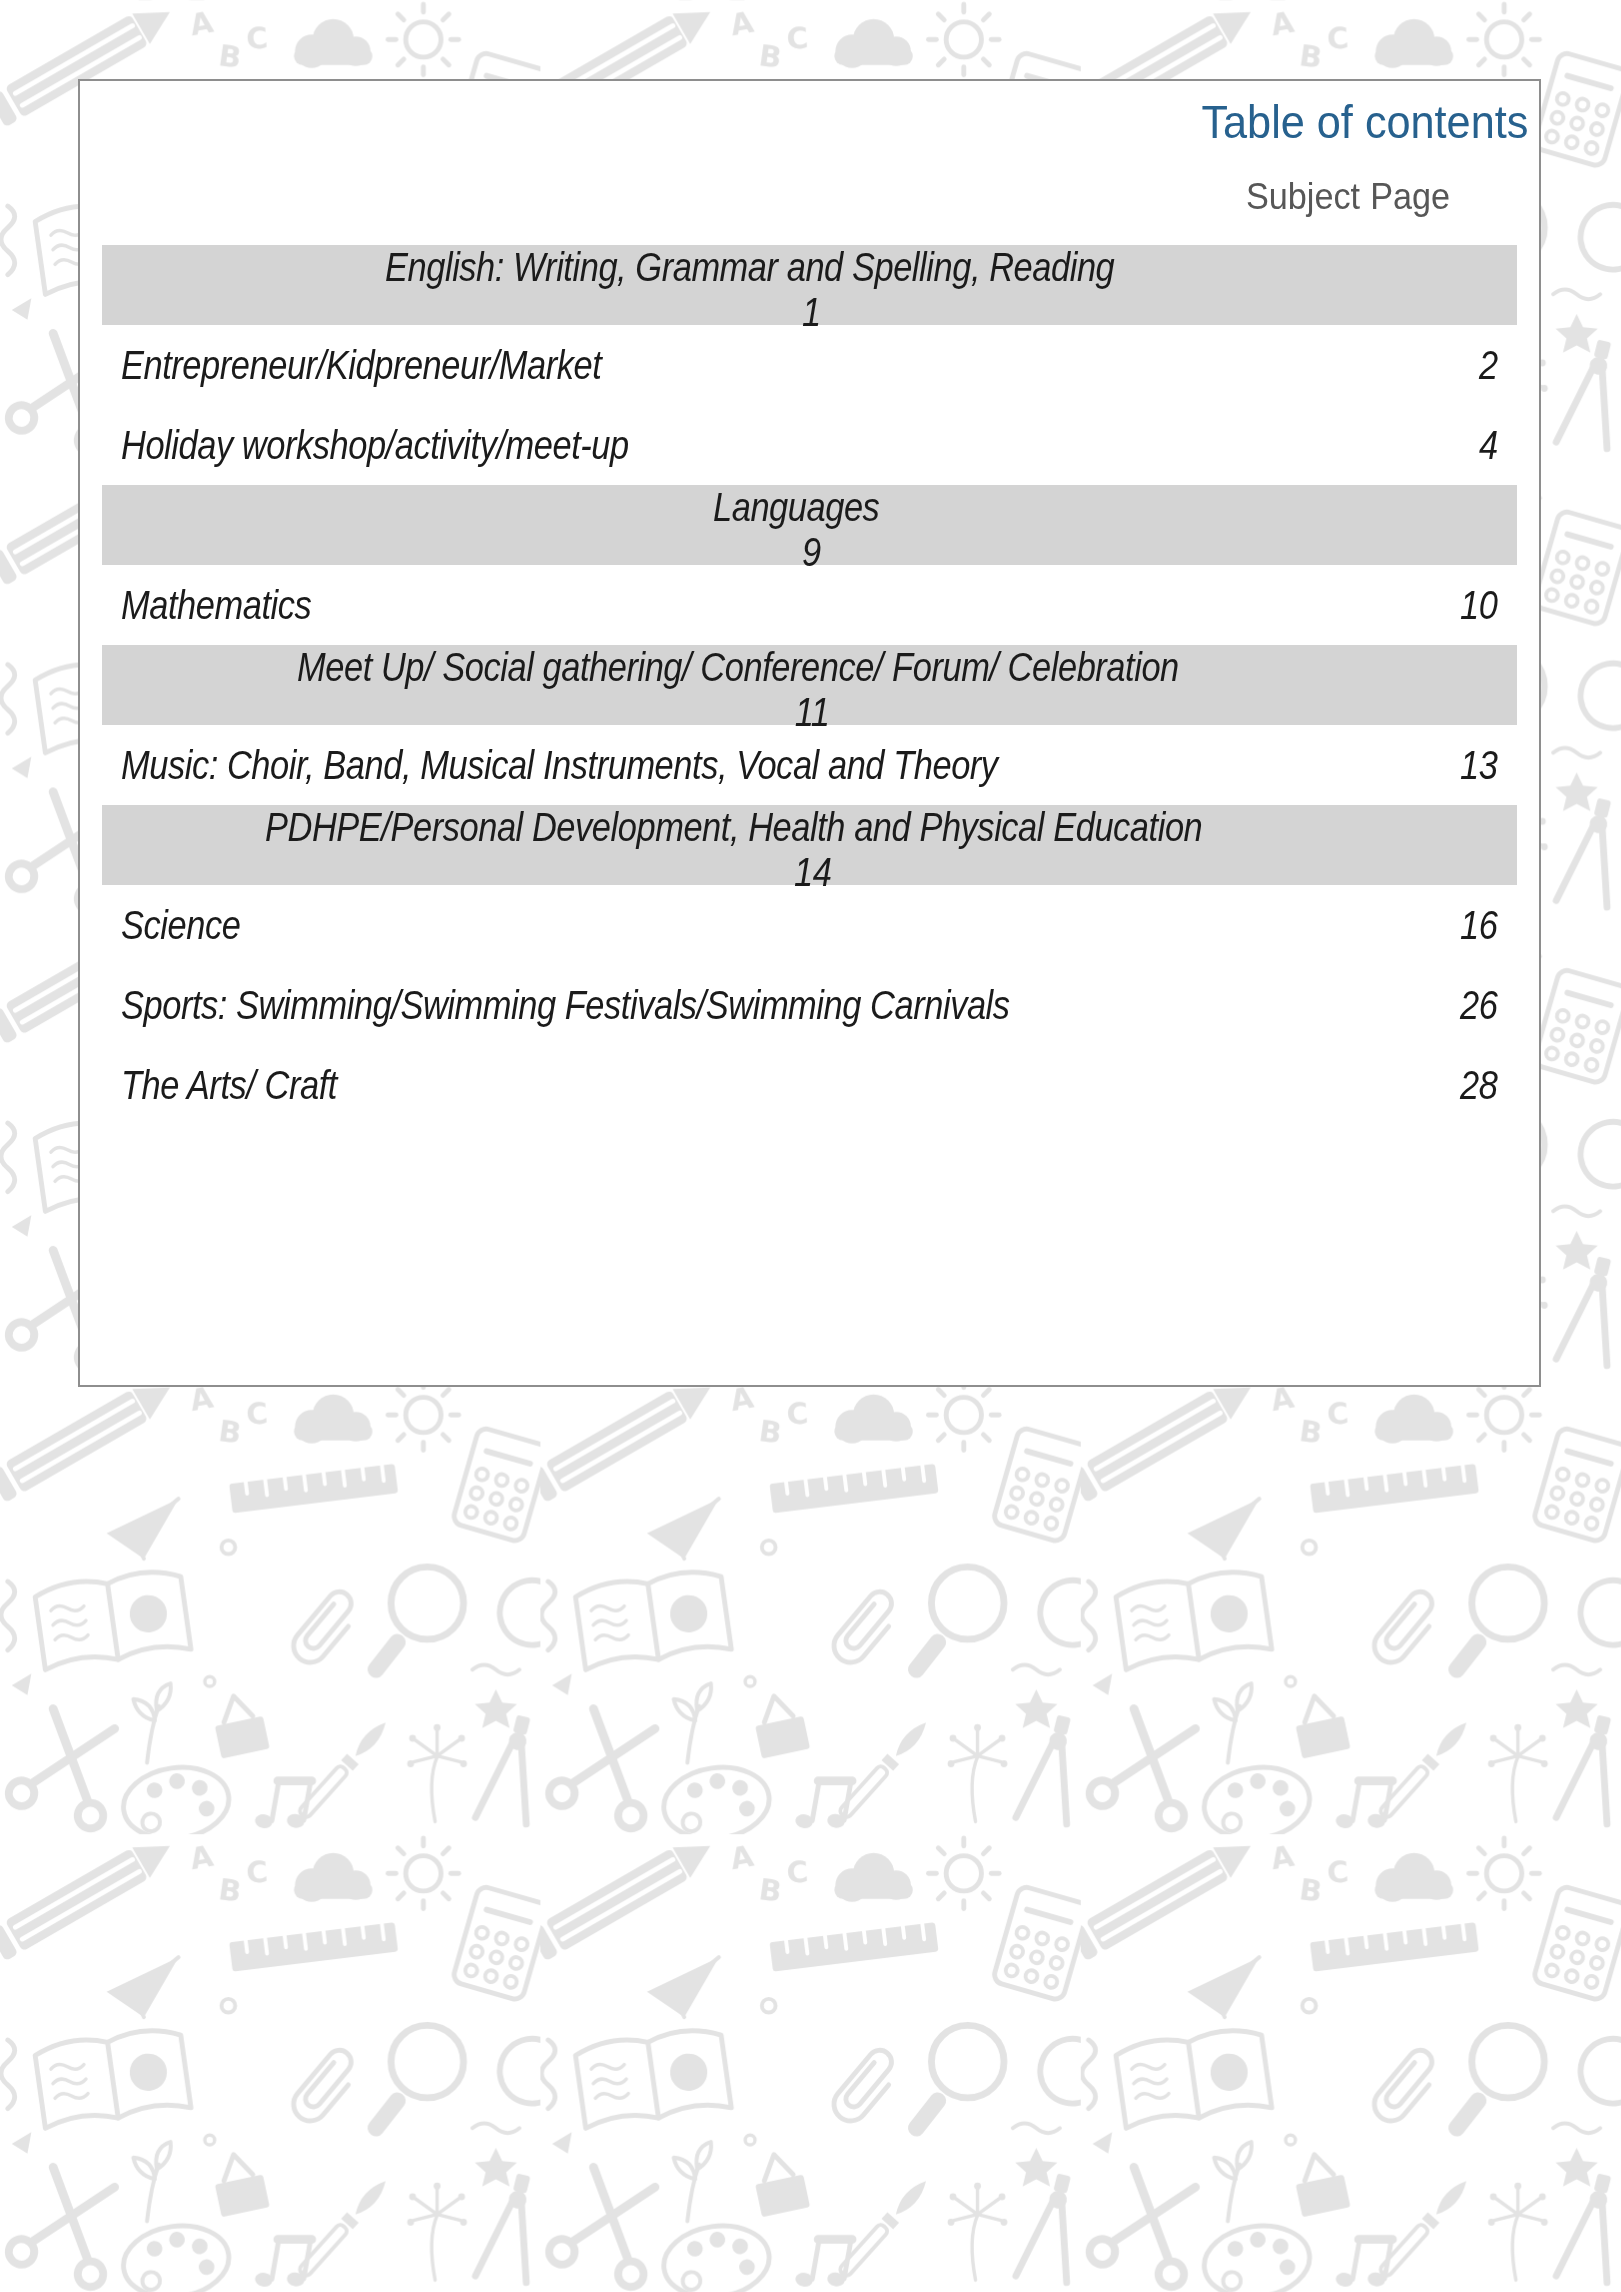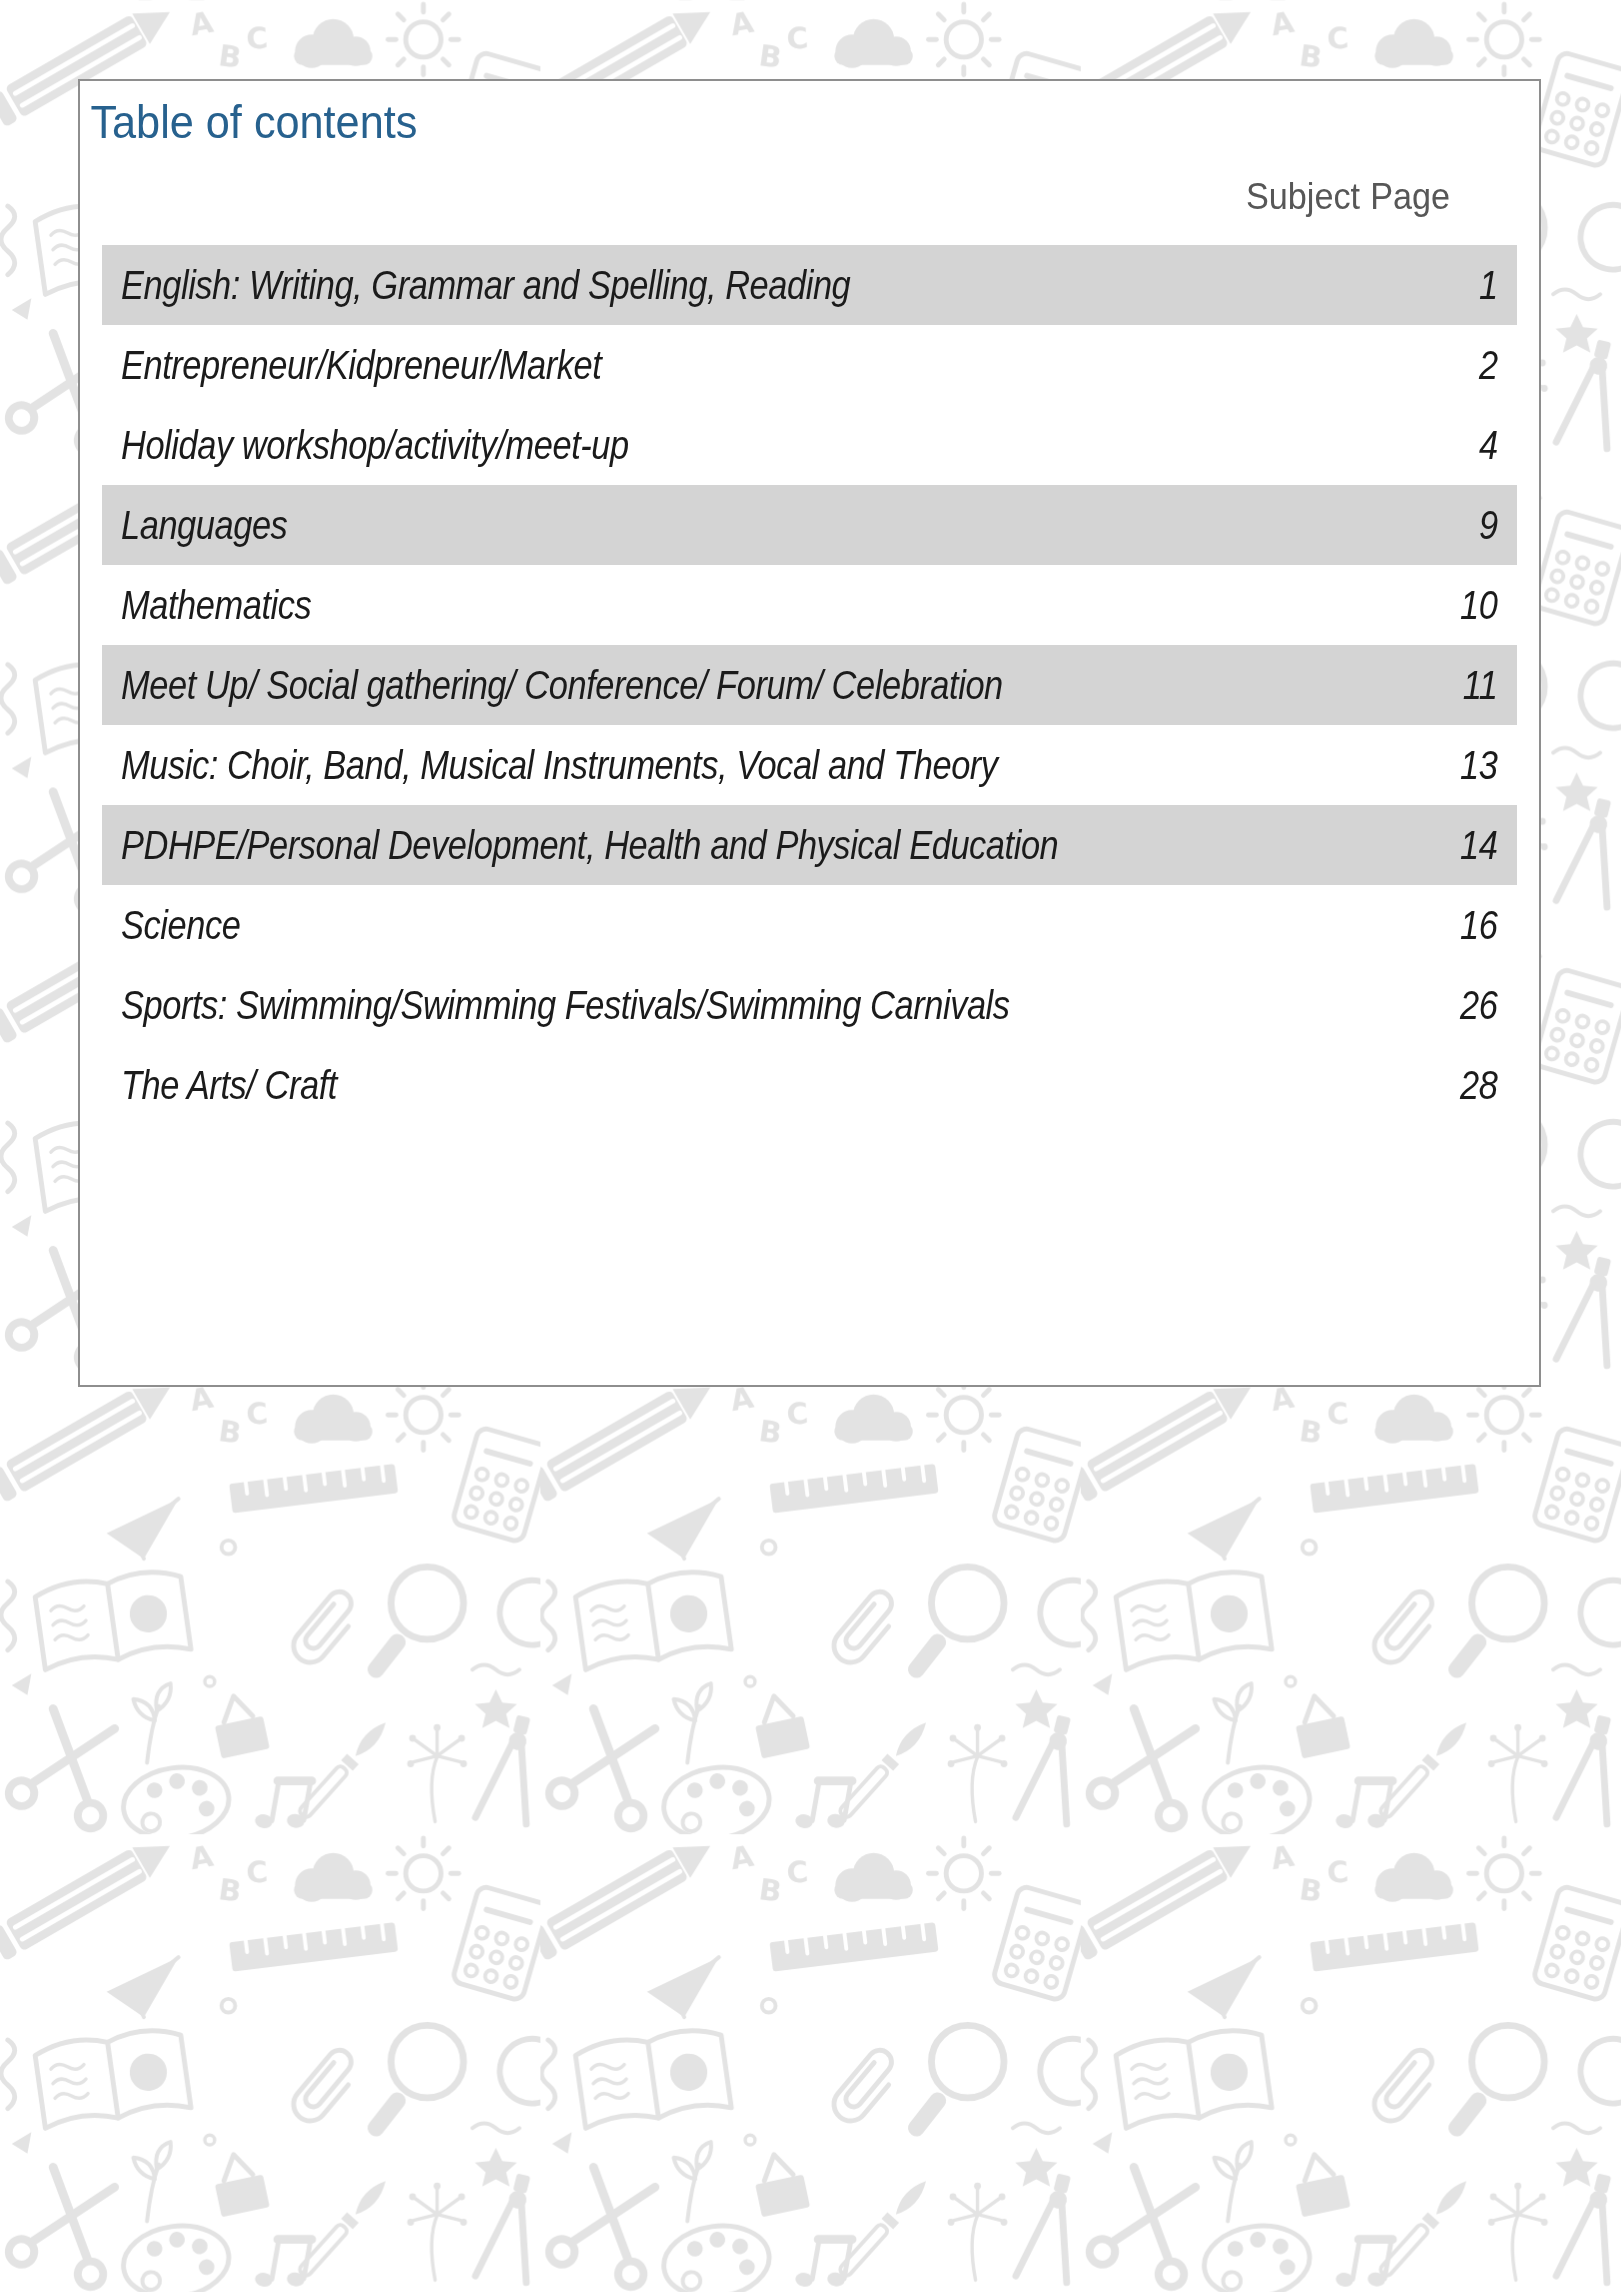--- a/index.html
+++ b/index.html
@@ -13,40 +13,40 @@
   .ds{fill:none;stroke:var(--c-doodle,#e3e3e3);stroke-linecap:round;stroke-linejoin:round;}
   .dw{stroke:#ffffff;stroke-linecap:round;fill:none;}
 
   .card{
     position:absolute;left:78px;top:79px;width:1463px;height:1308px;
     box-sizing:border-box;background:#ffffff;
     border:2px solid var(--c-card-border,#8e8e8e);
     z-index:1;
   }
   .title{
-    margin:0;padding-top:15.7px;text-align:left;
+    margin:0;padding-top:15.7px;text-align:right;
     font-size:46px;line-height:51px;font-weight:400;
     color:var(--c-title,#27618e);
   }
   .cond{display:inline-block;transform:scaleX(.94);transform-origin:center;}
   .head{
     display:flex;justify-content:flex-end;align-items:baseline;
     margin-top:27.4px;padding:0 89px 0 26.5px;
     font-size:36px;line-height:43px;
     color:var(--c-header-text,#575757);
   }
   .head .h{display:inline-block;transform:scaleX(.95);}
   .head .h.left{transform-origin:left center;}
   .head .h.right{transform-origin:right center;}
   .rows{margin-top:27.4px;padding:0 21.6px;}
   .row{
     height:80px;display:flex;align-items:center;justify-content:space-between;
     padding:0 19.6px;background:transparent;
   }
-  .row.alt{background:var(--c-stripe,#d4d4d4);}
+  .row.alt{background:var(--c-stripe,#d4d4d4);flex-direction:column;}
   .subj,.pg{
     font-style:italic;font-size:40px;letter-spacing:-0.5px;
     color:var(--c-row-text,#1b1b1b);white-space:nowrap;display:inline-block;
   }
   .subj{transform:scaleX(.86);transform-origin:left center;}
   .pg{transform:scaleX(.86);transform-origin:right center;}
 </style>
 </head>
 <body>
 

